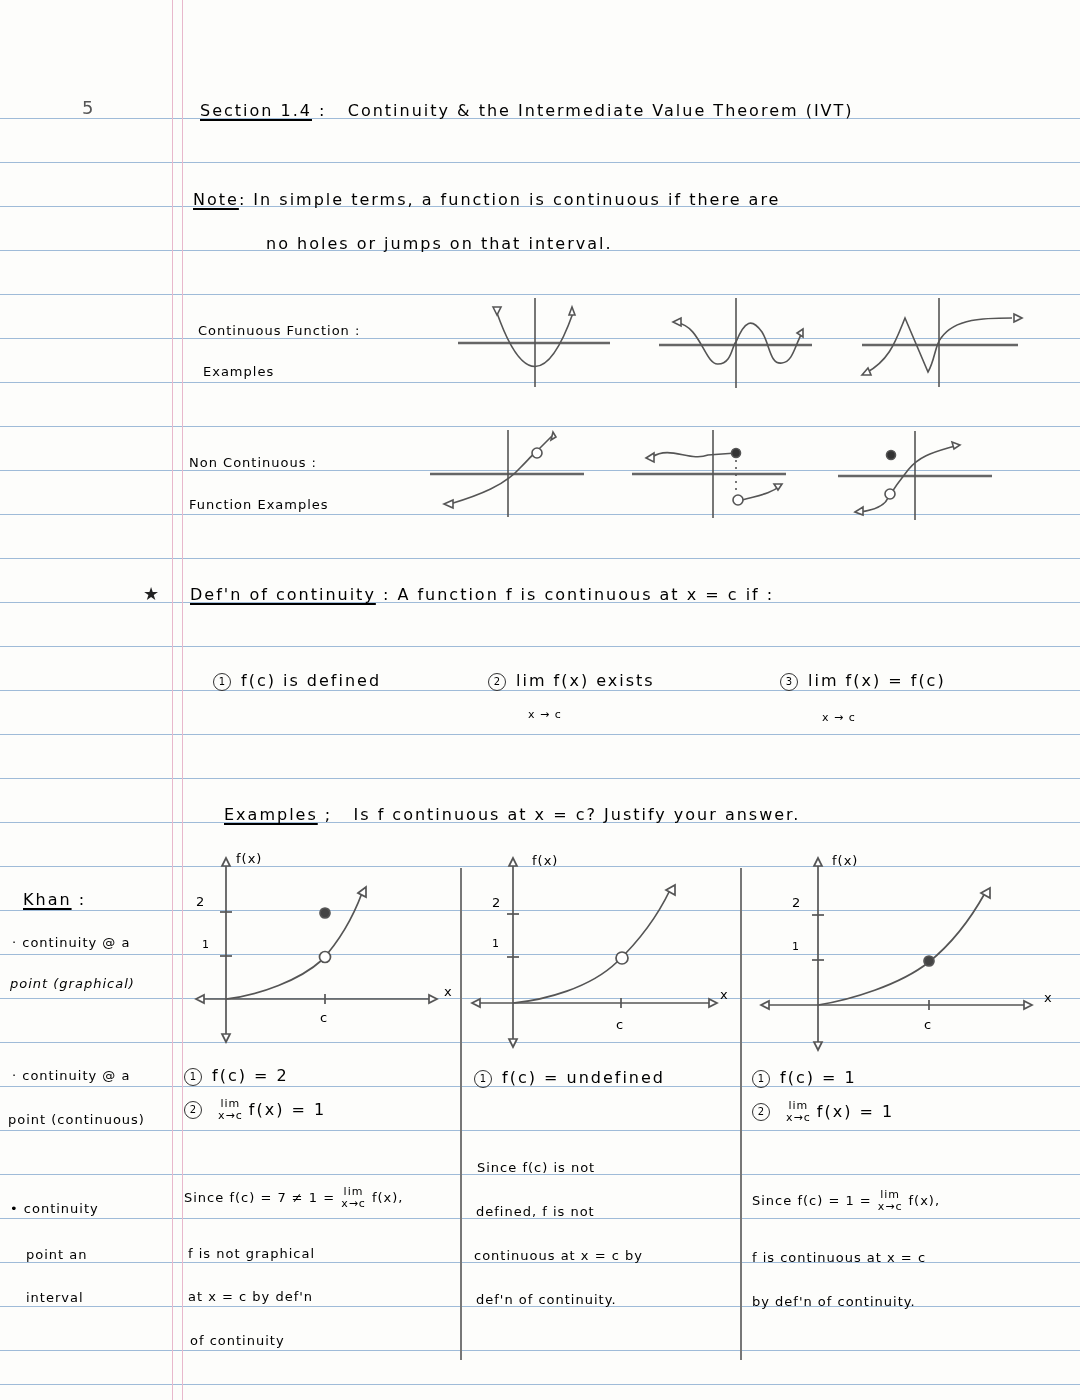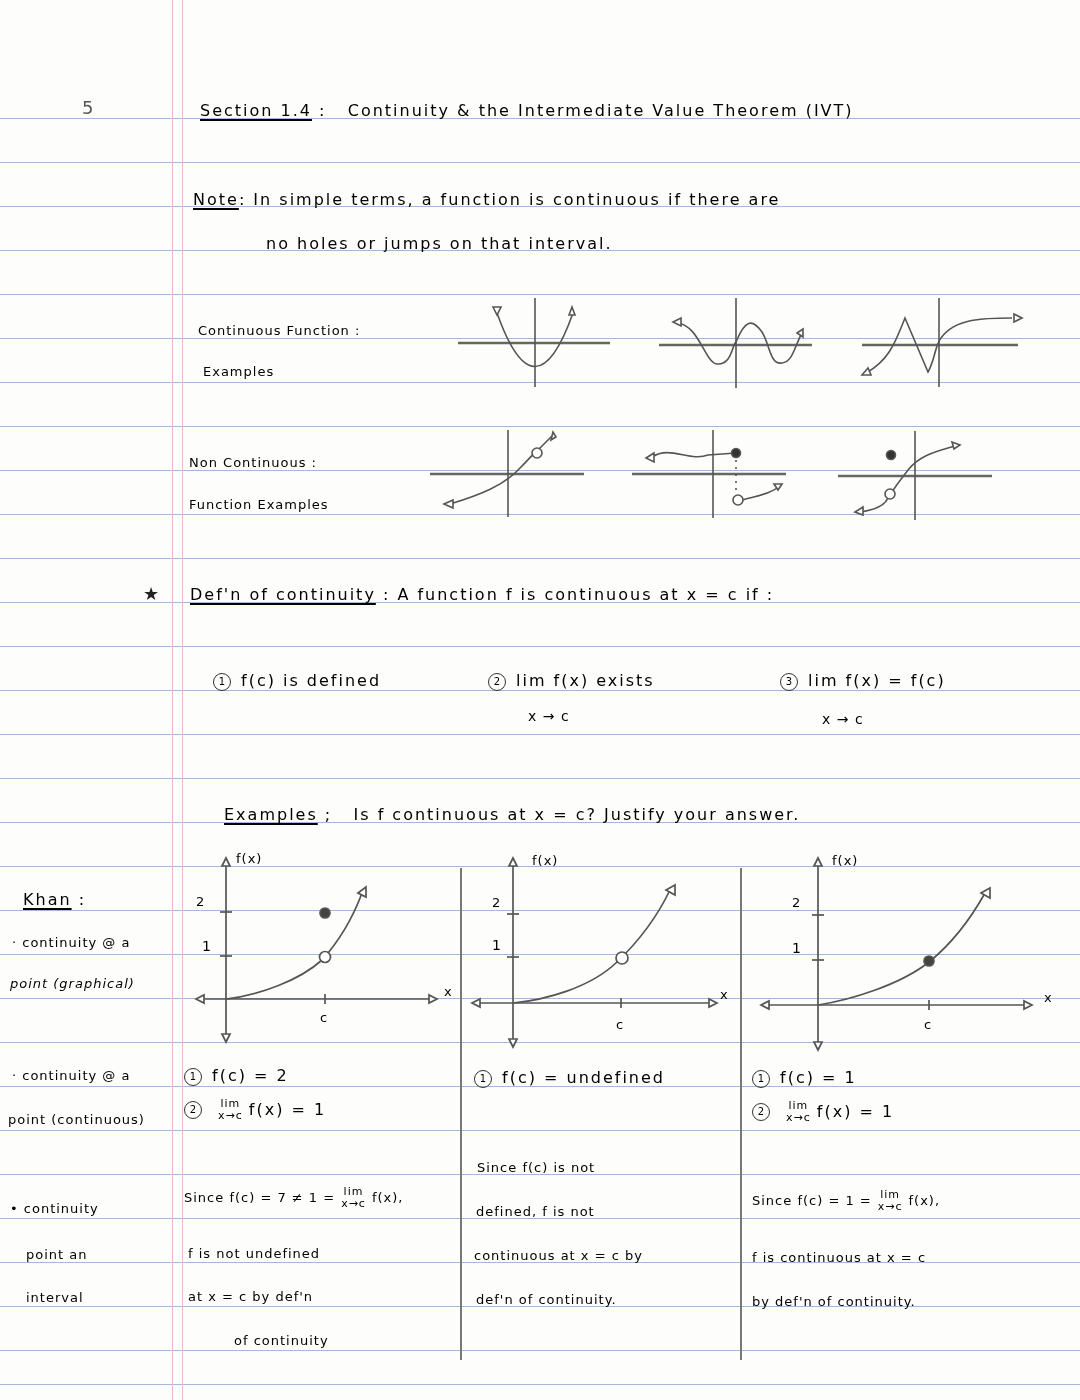--- a/index.html
+++ b/index.html
@@ -6,21 +6,21 @@
   body {
     width: 1080px; height: 1400px; position: relative; overflow: hidden;
     background: #fdfdfb;
     font-family: "DejaVu Sans", sans-serif;
     color: #3a3a3a;
   }
   .rule { position: absolute; left: 0; width: 1080px; height: 1px; background: #9fbbd8; }
   .margin { position: absolute; top: 0; width: 1px; height: 1400px; background: #e8b8cc; }
   .t { position: absolute; white-space: nowrap; font-size: 16px; letter-spacing: 2px; color: #000000; }
   .t.sm { font-size: 13px; letter-spacing: 1px; }
-  .t.xs { font-size: 14px; letter-spacing: 1px; }
+  .t.xs { font-size: 11px; letter-spacing: 1px; }
   .u { text-decoration: underline; text-decoration-thickness: 2px; text-underline-offset: 3px; }
   .circ {
     display: inline-block; width: 16px; height: 16px; border: 1.6px solid #333; border-radius: 50%;
     font-size: 10px; line-height: 16px; text-align: center; letter-spacing: 0; margin-right: 10px; vertical-align: middle;
   }
   .lim { display: inline-block; vertical-align: middle; text-align: center; font-size: 11px; line-height: 12px; letter-spacing: 1px; margin: 0 6px; }
   .vdiv { position: absolute; width: 1.5px; background: #777; }
   svg.sk { position: absolute; overflow: visible; }
   .page-number { position: absolute; left: 82px; top: 97px; font-size: 18px; color: #555; }
 </style>
@@ -237,23 +237,23 @@
 
 <div class="t" style="left:184px;top:1066px;">
   <span class="circ">1</span><span>f(c) = 2</span>
 </div>
 <div class="t" style="left:184px;top:1098px;">
   <span class="circ">2</span><span class="lim"><span>lim</span><br><span>x→c</span></span><span>f(x) = 1</span>
 </div>
 <div class="t sm" style="left:184px;top:1186px;">
   <span>Since f(c) = 7 ≠ 1 =</span><span class="lim"><span>lim</span><br><span>x→c</span></span><span>f(x),</span>
 </div>
-<div class="t sm" style="left:188px;top:1246px;">f is not undefined</div>
+<div class="t sm" style="left:188px;top:1246px;">f is not graphical</div>
 <div class="t sm" style="left:188px;top:1289px;">at x = c by def'n</div>
-<div class="t sm" style="left:190px;top:1333px;margin-left:44px;">of continuity</div>
+<div class="t sm" style="left:190px;top:1333px;">of continuity</div>
 
 <div class="t" style="left:474px;top:1068px;">
   <span class="circ">1</span><span>f(c) = undefined</span>
 </div>
 <div class="t sm" style="left:477px;top:1160px;">Since f(c) is not</div>
 <div class="t sm" style="left:476px;top:1204px;">defined, f is not</div>
 <div class="t sm" style="left:474px;top:1248px;">continuous at x = c by</div>
 <div class="t sm" style="left:476px;top:1292px;">def'n of continuity.</div>
 
 <div class="t" style="left:752px;top:1068px;">

